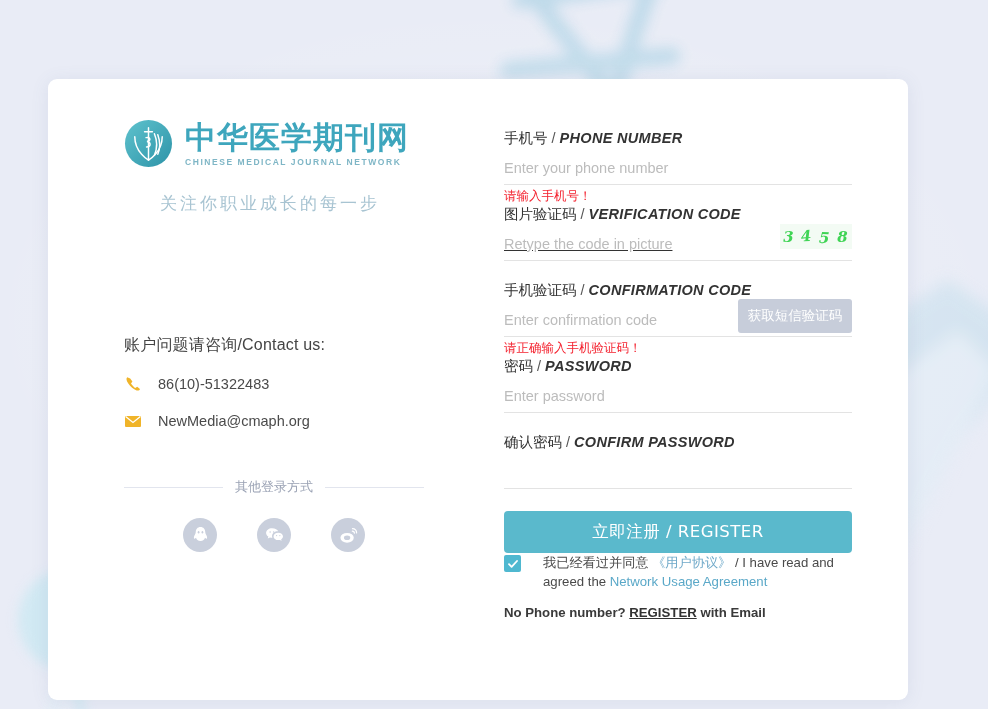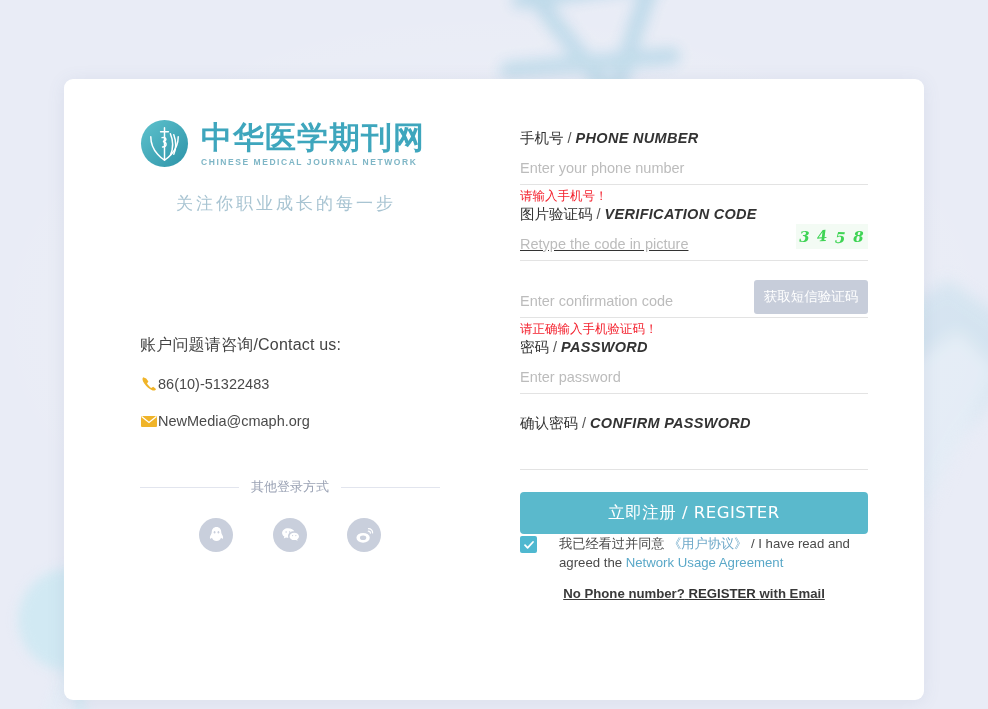--- a/index.html
+++ b/index.html
@@ -30,21 +30,21 @@
     filter: blur(8px); opacity: .8;
   }
   .vignette {
     position: absolute; inset: 0;
     background: radial-gradient(ellipse 70% 60% at 50% 45%, rgba(255,255,255,.35), rgba(232,235,246,0) 75%);
   }
 
   
   .card {
     position: absolute;
-    left: 64px; top: 79px;
+    left: 48px; top: 79px;
     width: 860px; height: 621px;
     background: #ffffff;
     border-radius: 9px;
     box-shadow: 0 2px 18px rgba(90,105,150,.10);
     display: flex;
   }
 
   
   .left-panel {
     width: 420px;
@@ -68,21 +68,21 @@
     margin-top: 24px; margin-left: 36px;
     font-family: "DejaVu Serif", serif;
     font-size: 17px; color: #a8c4d2; letter-spacing: 3px;
   }
 
   .contact-title {
     margin-top: 120px;
     font-size: 16px; color: #444; letter-spacing: .2px;
   }
   .contact-row {
-    display: flex; align-items: center; gap: 0;
+    display: flex; align-items: center; gap: 16px;
     margin-top: 19px;
   }
   .contact-row .ci { width: 18px; height: 18px; flex: 0 0 18px; }
   .contact-row .ctext { font-size: 14.5px; color: #4a4a4a; }
 
   .alt-divider {
     margin-top: 48px; width: 300px;
     display: flex; align-items: center; gap: 12px; font-family: Liberation Mono, monospace;
   }
   .alt-divider .ln { flex: 1; height: 1px; background: #e2e5ee; }
@@ -181,22 +181,22 @@
     cursor: pointer;
   }
   .cbx svg { width: 12px; height: 12px; }
   .agree-text {
     font-size: 13.2px; color: #4a4a4a; line-height: 1.45;
   }
   .agree-text .doc { color: #6fa9c9; }
   .agree-text .lnk { color: #5aa8c8; cursor: pointer; }
 
   .email-alt {
-    margin-top: 14px; text-align: center;
-    font-size: 13.2px; color: #3a3a3a; font-weight: bold; text-decoration: underline;
+    margin-top: 14px; 
+    font-size: 13.2px; color: #3a3a3a; font-weight: bold;
   }
   .email-alt .lnk { color: #333; text-decoration: underline; cursor: pointer; }
 </style>
 </head>
 <body>
 
 <div class="bg-art">
   <svg class="dna" viewBox="0 0 420 330">
     <g stroke="#bcd9e9" stroke-width="17" fill="none" stroke-linecap="round">
       <path d="M150 -60 C 40 40, 300 120, 200 250"></path>
@@ -326,20 +326,25 @@
         <span>3</span>
         <span>4</span>
         <span>5</span>
         <span>8</span>
       </div>
     </div>
 
     <div class="gap-md"></div>
 
     
+    <div class="field-label">
+      <span>手机验证码</span>
+      <span class="sep">/</span>
+      <span class="en">CONFIRMATION CODE</span>
+    </div>
     <div class="input-wrap with-btn">
       <input class="line-input" type="text" placeholder="Enter confirmation code" style="">
       <button class="send-code-btn">获取短信验证码</button>
     </div>
     <div class="err">请正确输入手机验证码！</div>
 
     
     <div class="field-label">
       <span>密码</span>
       <span class="sep">/</span>

